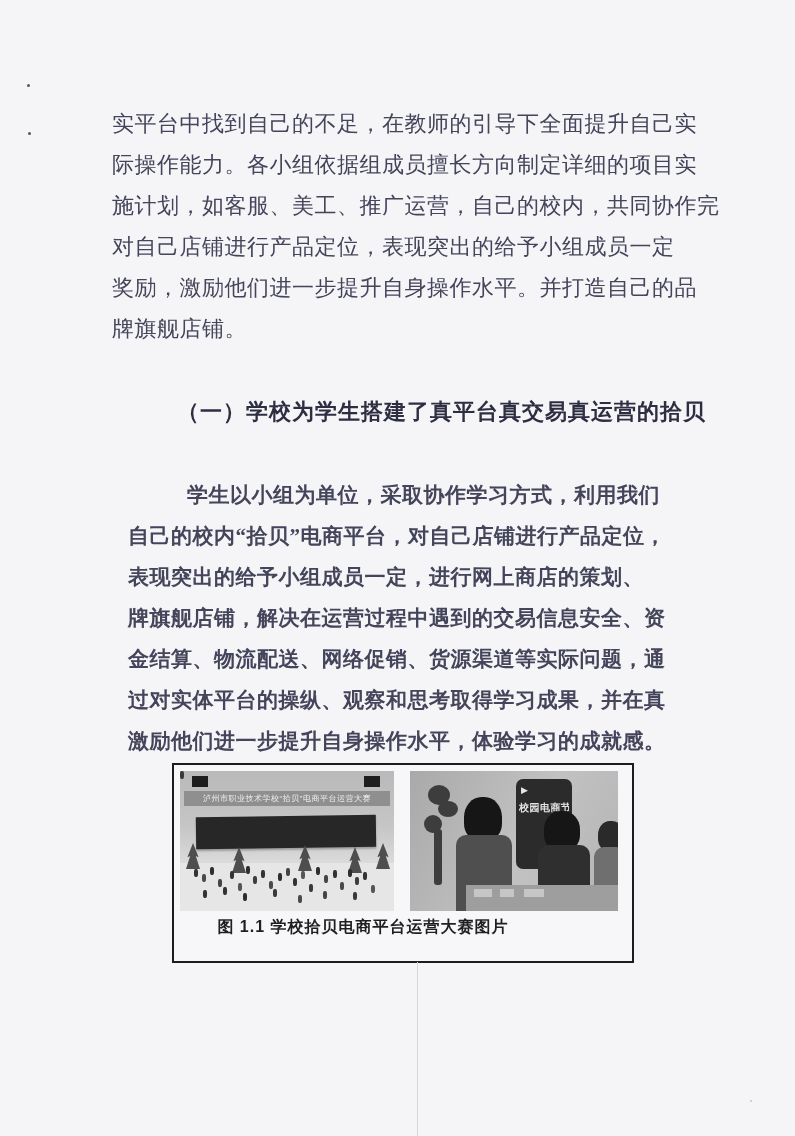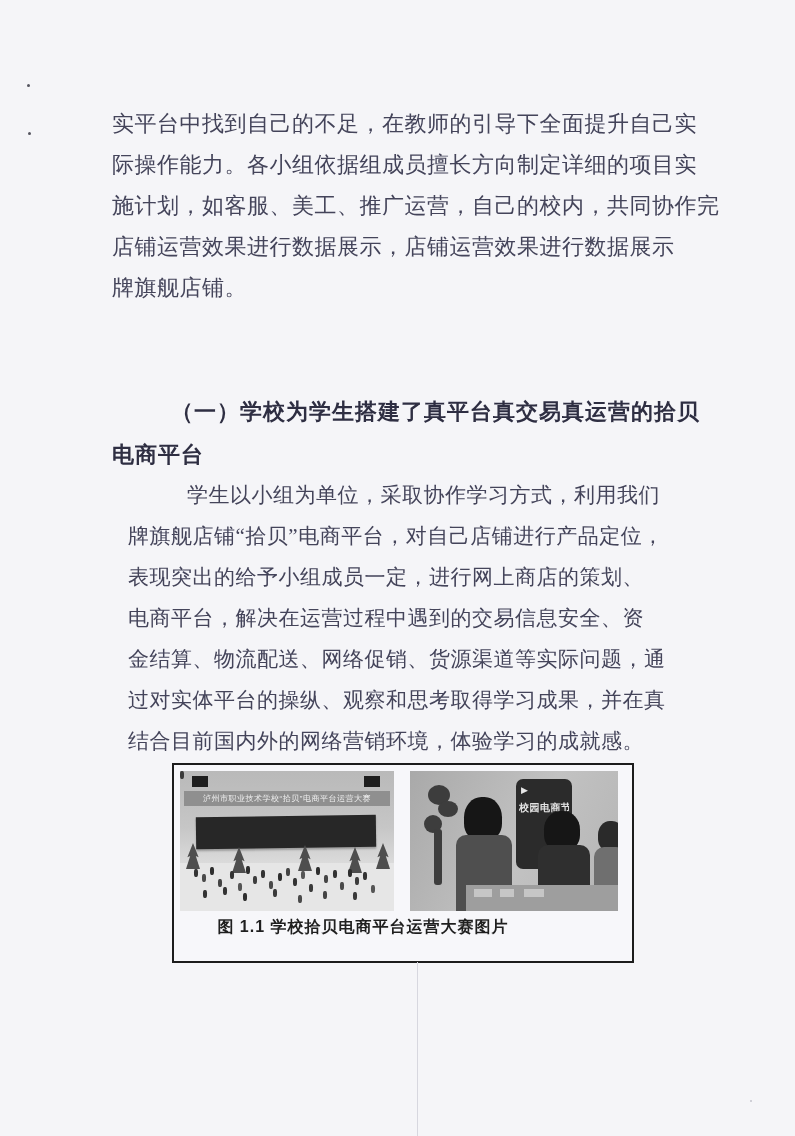--- a/index.html
+++ b/index.html
@@ -11,29 +11,29 @@
     font-family:"Liberation Serif","DejaVu Serif",serif;
   }
   
   .para{position:absolute;color:#44445a;}
   .para .tline{
     height:41px;line-height:41px;font-size:22px;
     letter-spacing:0.5px;white-space:nowrap;
   }
   #para1{left:112px;top:103px;width:580px;}
   #para2{left:128px;top:475px;width:552px;}
-  #para2 .tline{font-size:21px;}
+  #para2 .tline{font-size:21px;font-weight:bold;}
   .indent{padding-left:59px;}
   
   #heading{
     position:absolute;left:112px;top:390px;width:580px;
     color:#2e2e42;font-weight:bold;
     font-family:"Liberation Sans","DejaVu Sans",sans-serif;
   }
-  #heading .tline{height:43px;line-height:43px;font-size:22px;letter-spacing:1px;white-space:nowrap;}
+  #heading .tline{height:43px;line-height:43px;font-size:22px;letter-spacing:1px;white-space:nowrap;margin-left:6px;}
   
   .figure-frame{
     position:absolute;left:172px;top:763px;width:458px;height:196px;
     border:2px solid #1c1c1c;background:#f7f7fa;
   }
   .photo{position:absolute;top:6px;height:140px;overflow:hidden;}
   #photo-left{left:6px;width:214px;background:linear-gradient(#b9b9b9 0%,#c6c6c6 40%,#e2e2e2 75%,#dadada 100%);}
   #photo-right{left:236px;width:208px;background:linear-gradient(115deg,#a9a9a9,#c2c2c2 55%,#b4b4b4);}
   
   .speaker{position:absolute;width:16px;height:11px;background:#1e1e1e;top:5px;}
@@ -103,37 +103,37 @@
 </style>
 </head>
 <body>
 
 <div class="page">
 
   <div class="para" id="para1">
     <div class="tline">实平台中找到自己的不足，在教师的引导下全面提升自己实</div>
     <div class="tline">际操作能力。各小组依据组成员擅长方向制定详细的项目实</div>
     <div class="tline">施计划，如客服、美工、推广运营，自己的校内，共同协作完</div>
-    <div class="tline">店铺运营效果进行数据展示，店铺运营效果进行数据展示</div>
+    <div class="tline">对自己店铺进行产品定位，表现突出的给予小组成员一定</div>
+    <div class="tline">奖励，激励他们进一步提升自身操作水平。并打造自己的品</div>
     <div class="tline">牌旗舰店铺。</div>
   </div>
 
   <div id="heading">
     <div class="tline indent">（一）学校为学生搭建了真平台真交易真运营的拾贝</div>
-    <div class="tline">电商平台</div>
   </div>
 
   <div class="para" id="para2">
     <div class="tline indent">学生以小组为单位，采取协作学习方式，利用我们</div>
-    <div class="tline">牌旗舰店铺“拾贝”电商平台，对自己店铺进行产品定位，</div>
+    <div class="tline">自己的校内“拾贝”电商平台，对自己店铺进行产品定位，</div>
     <div class="tline">表现突出的给予小组成员一定，进行网上商店的策划、</div>
-    <div class="tline">电商平台，解决在运营过程中遇到的交易信息安全、资</div>
+    <div class="tline">牌旗舰店铺，解决在运营过程中遇到的交易信息安全、资</div>
     <div class="tline">金结算、物流配送、网络促销、货源渠道等实际问题，通</div>
     <div class="tline">过对实体平台的操纵、观察和思考取得学习成果，并在真</div>
-    <div class="tline">结合目前国内外的网络营销环境，体验学习的成就感。</div>
+    <div class="tline">激励他们进一步提升自身操作水平，体验学习的成就感。</div>
   </div>
 
   <div class="figure-frame">
 
     <div class="photo" id="photo-left">
       <span class="speaker l"></span>
       <span class="speaker r"></span>
       <div class="hall-banner">泸州市职业技术学校“拾贝”电商平台运营大赛</div>
       <div class="floor"></div>
       <div class="stage-screen"></div>

